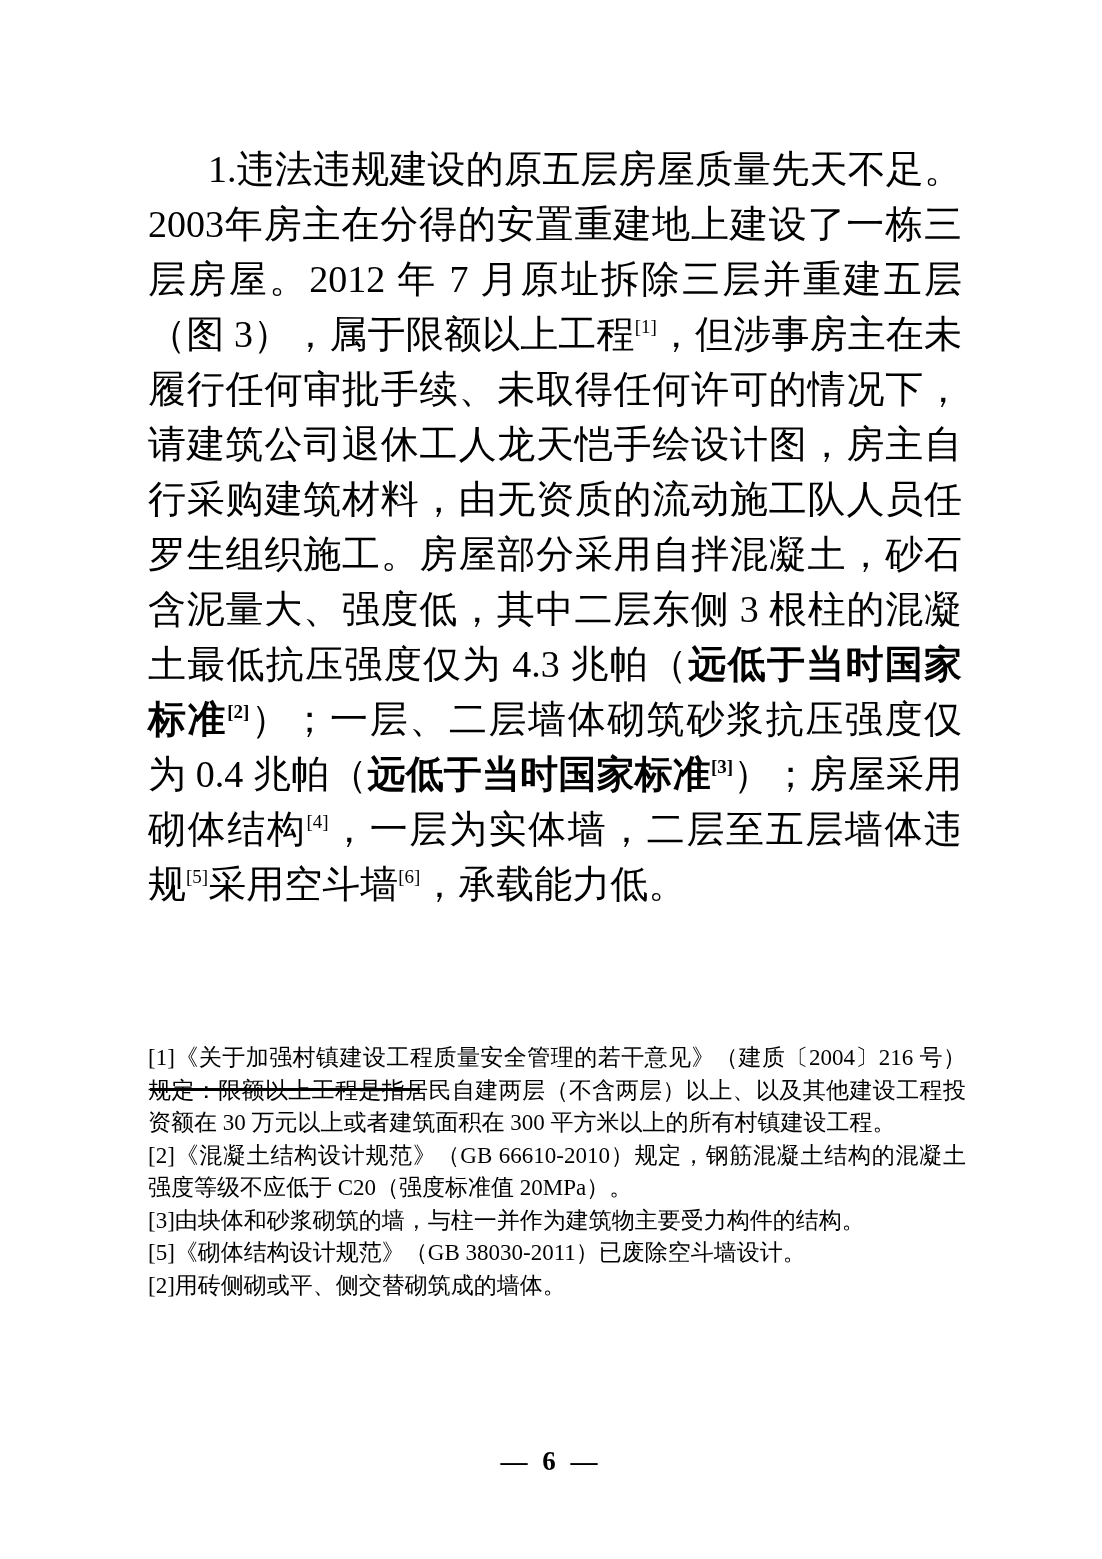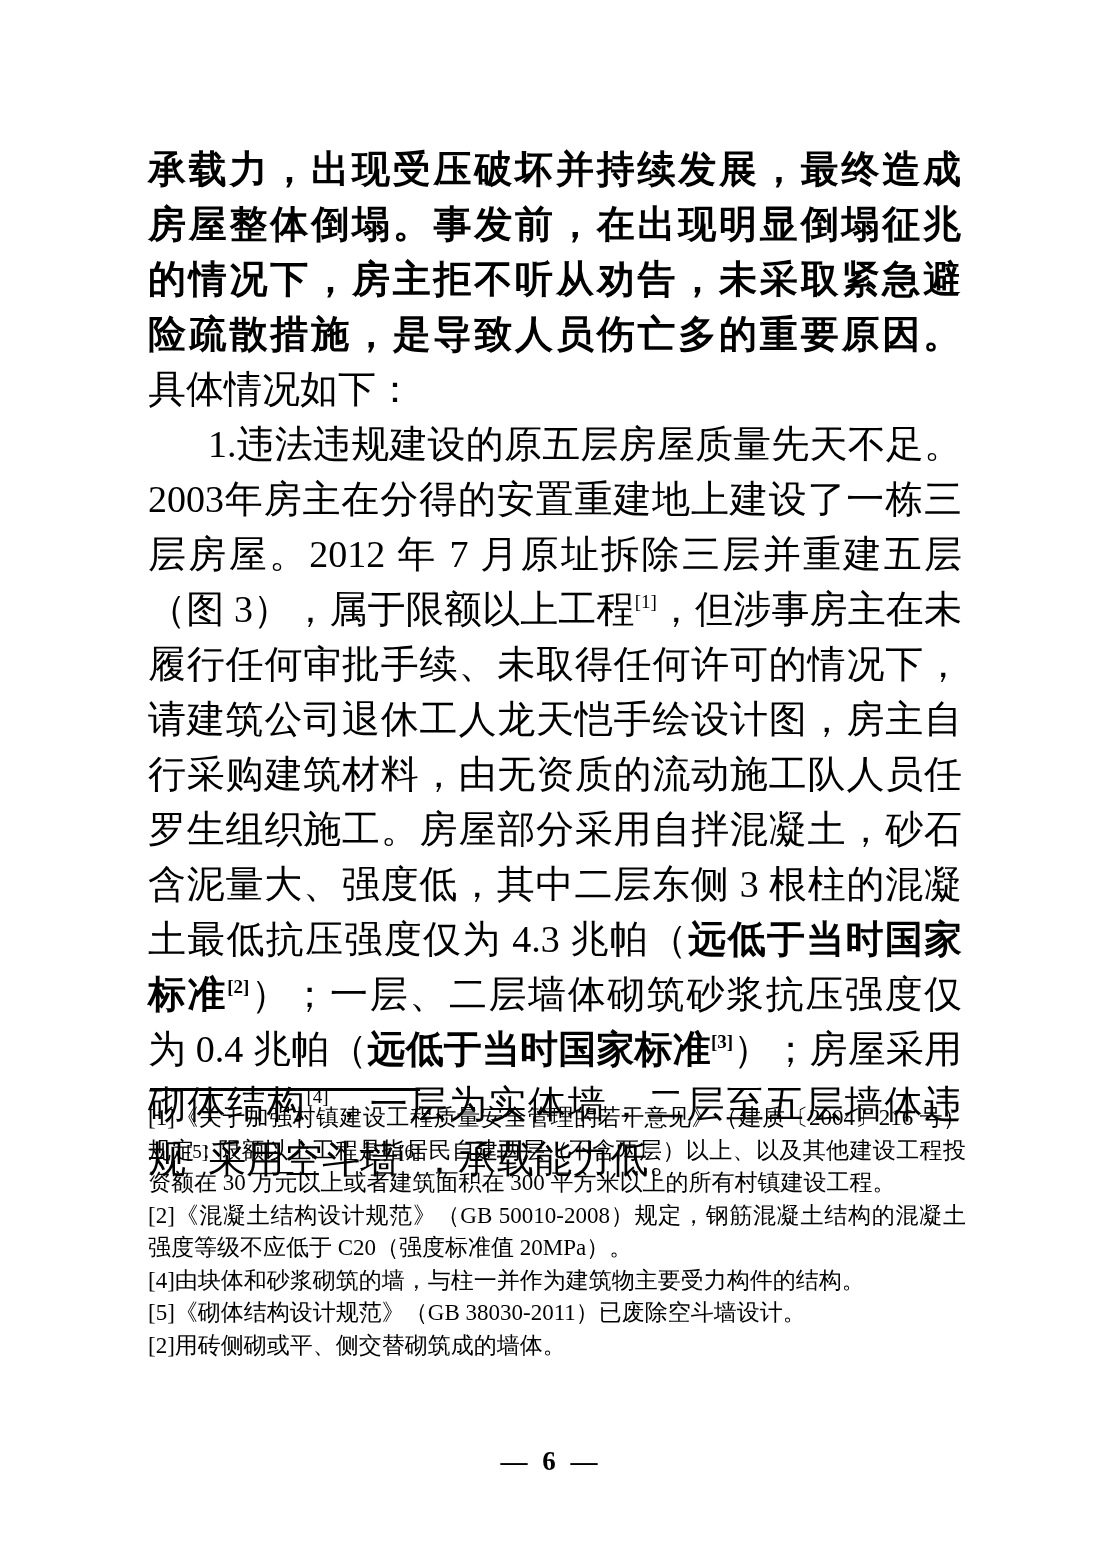--- a/index.html
+++ b/index.html
@@ -41,21 +41,21 @@
     position: absolute;
     left: 150px;
     top: 1088px;
     width: 270px;
     height: 0;
     border-top: 3px solid #000000;
   }
   .footnotes {
     position: absolute;
     left: 148px;
-    top: 1102px;
+    top: 1042px;
     width: 818px;
     font-size: 23px;
     line-height: 32.5px;
     text-align: justify;
     text-justify: inter-character;
   }
   .footnotes p { margin: 0; }
   .page-number {
     position: absolute;
     left: 0;
@@ -67,30 +67,29 @@
     letter-spacing: 4px;
   }
 </style>
 </head>
 <body>
 
 <div class="page">
 
   <div class="body-text">
 
-    <p class="para p1"><span class="lead-bold">承载力，出现受压破坏并持续发展，最终造成房屋整体倒塌。事发前，在出现明显倒塌征兆的情况下，房主拒不听从劝告，未采取紧急避险疏散措施，是导致人员伤亡多的重要原因。</span><span>具体情况如下：</span></p>
 
     <p class="para p2"><span class="head-bold">1.违法违规建设的原五层房屋质量先天不足。</span><span>2003年房主在分得的安置重建地上建设了一栋三层房屋。2012 年 7 月原址拆除三层并重建五层（图 3），属于限额以上工程</span><sup class="fn-ref">[1]</sup><span>，但涉事房主在未履行任何审批手续、未取得任何许可的情况下，请建筑公司退休工人龙天恺手绘设计图，房主自行采购建筑材料，由无资质的流动施工队人员任罗生组织施工。房屋部分采用自拌混凝土，砂石含泥量大、强度低，其中二层东侧 3 根柱的混凝土最低抗压强度仅为 4.3 兆帕（</span><span class="em-bold">远低于当时国家标准</span><sup class="fn-ref em-bold">[2]</sup><span>）；一层、二层墙体砌筑砂浆抗压强度仅为 0.4 兆帕（</span><span class="em-bold">远低于当时国家标准</span><sup class="fn-ref em-bold">[3]</sup><span>）；房屋采用砌体结构</span><sup class="fn-ref">[4]</sup><span>，一层为实体墙，二层至五层墙体违规</span><sup class="fn-ref">[5]</sup><span>采用空斗墙</span><sup class="fn-ref">[6]</sup><span>，承载能力低。</span></p>
   </div>
 
   <div class="footnote-sep"></div>
 
   <div class="footnotes">
     <p>[1]《关于加强村镇建设工程质量安全管理的若干意见》（建质〔2004〕216 号）规定：限额以上工程是指居民自建两层（不含两层）以上、以及其他建设工程投资额在 30 万元以上或者建筑面积在 300 平方米以上的所有村镇建设工程。</p>
-    <p>[2]《混凝土结构设计规范》（GB 50010-2008）规定，钢筋混凝土结构的混凝土强度等级不应低于 C20（强度标准值 20MPa）。</p>
-    <p>[4]由块体和砂浆砌筑的墙，与柱一并作为建筑物主要受力构件的结构。</p>
+    <p>[2]《混凝土结构设计规范》（GB 66610-2010）规定，钢筋混凝土结构的混凝土强度等级不应低于 C20（强度标准值 20MPa）。</p>
+    <p>[3]由块体和砂浆砌筑的墙，与柱一并作为建筑物主要受力构件的结构。</p>
     <p>[5]《砌体结构设计规范》（GB 38030-2011）已废除空斗墙设计。</p>
     <p>[2]用砖侧砌或平、侧交替砌筑成的墙体。</p>
   </div>
 
   <div class="page-number">— 6 —</div>
 
 </div>
 
 </body></html>

